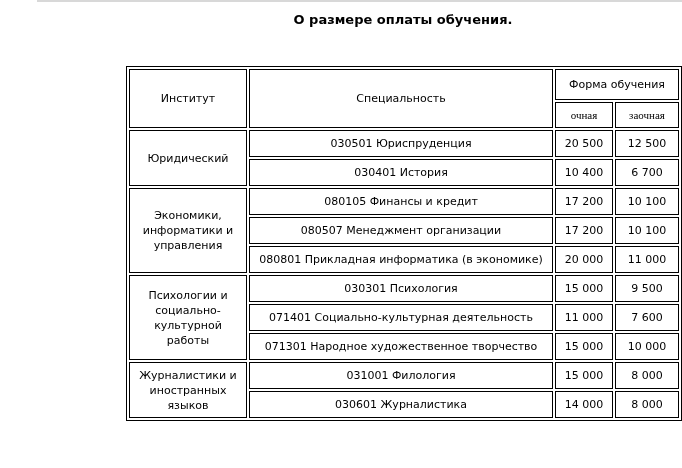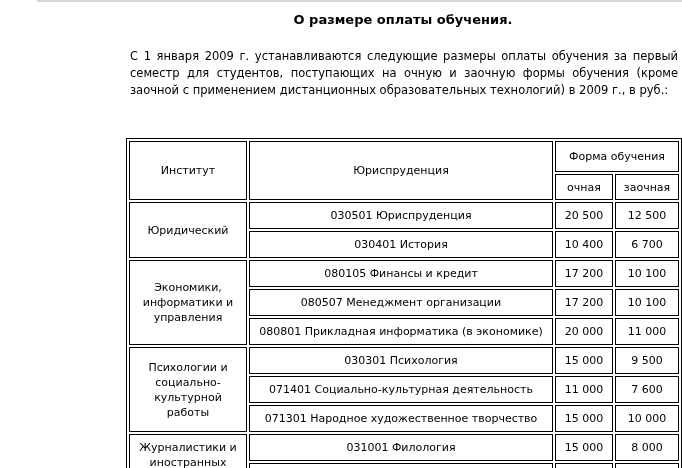--- a/index.html
+++ b/index.html
@@ -59,47 +59,46 @@
   table.fees td {
     border: 1px solid #000000;
     font-size: 11px;
     line-height: 15px;
     text-align: center;
     vertical-align: middle;
     padding: 4px 4px;
     overflow: hidden;
   }
   tr.hrow1 td { height: 21px; }
-  tr.hrow2 td { height: 16px; }
+  tr.hrow2 td { height: 16px; font-family: Liberation Serif, serif; }
   tbody td { height: 17px; }
   td.inst { line-height: 16px; }
 </style>
 </head>
 <body>
 
 <div class="page">
   <div class="top-edge"></div>
   <div class="right-edge"></div>
 
   <div class="content">
     <div class="doc-title">О размере оплаты обучения.</div>
 
-    <p class="intro">С 1 января 2009 г. устанавливаются следующие размеры оплаты обучения за первый семестр для студентов, поступающих на очную и заочную формы обучения (кроме заочной с применением дистанционных образовательных технологий) в 2009 г., в руб.:</p>
 
     <table class="fees">
       <colgroup>
         <col style="width:118px">
         <col style="width:304px">
         <col style="width:58px">
         <col style="width:64px">
       </colgroup>
       <thead>
         <tr class="hrow1">
           <td rowspan="2">Институт</td>
-          <td rowspan="2">Юриспруденция</td>
+          <td rowspan="2">Специальность</td>
           <td colspan="2">Форма обучения</td>
         </tr>
         <tr class="hrow2">
           <td>очная</td>
           <td>заочная</td>
         </tr>
       </thead>
       <tbody id="fees-body">
           <tr>
             <td rowspan="2" class="inst">Юридический</td>

